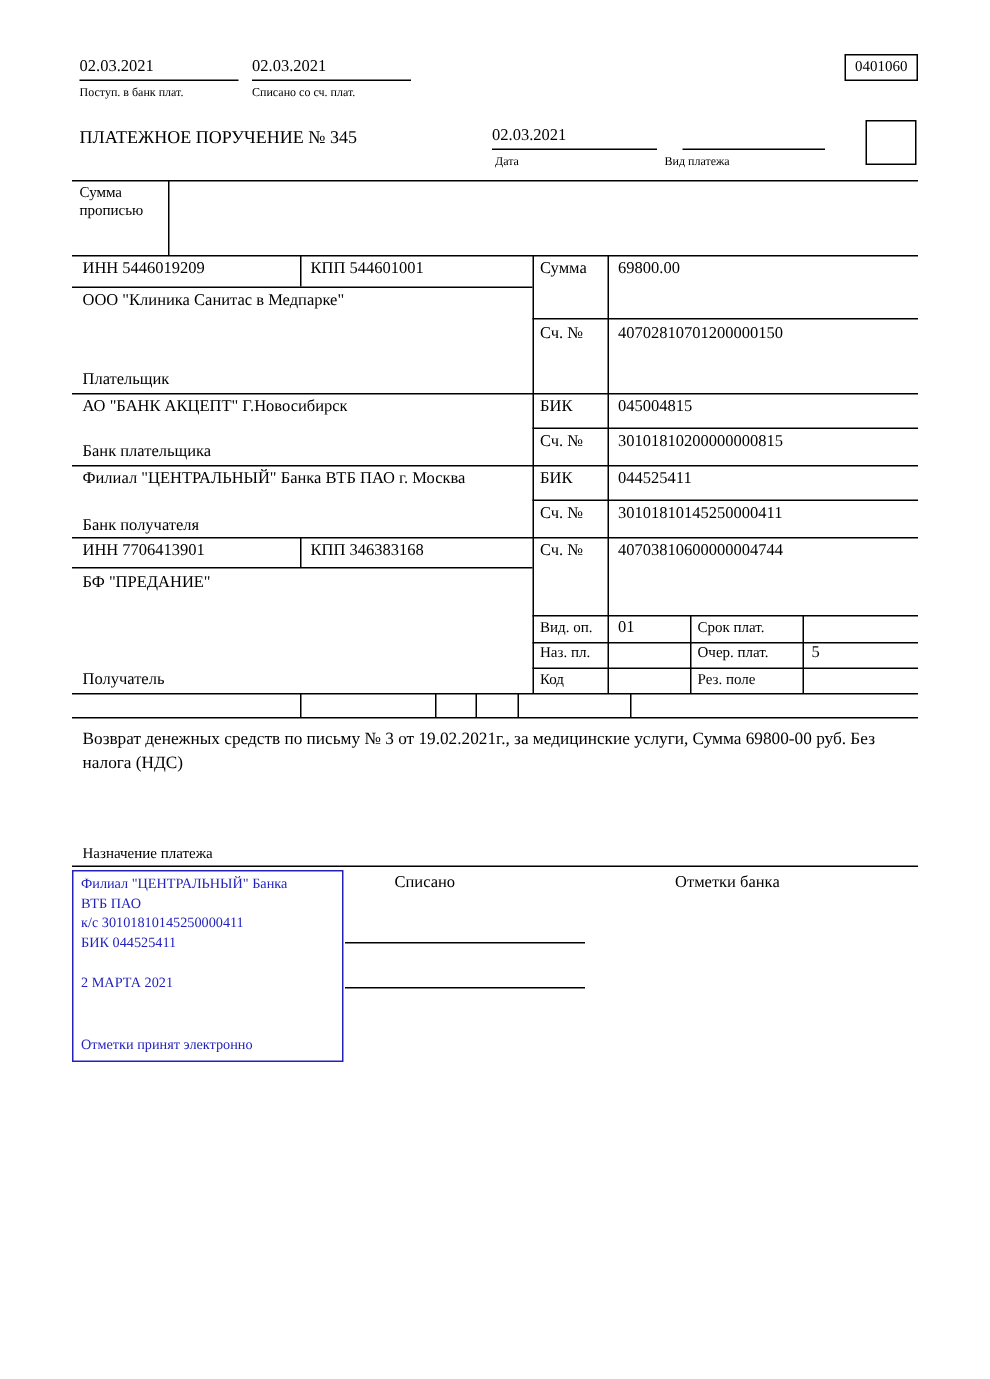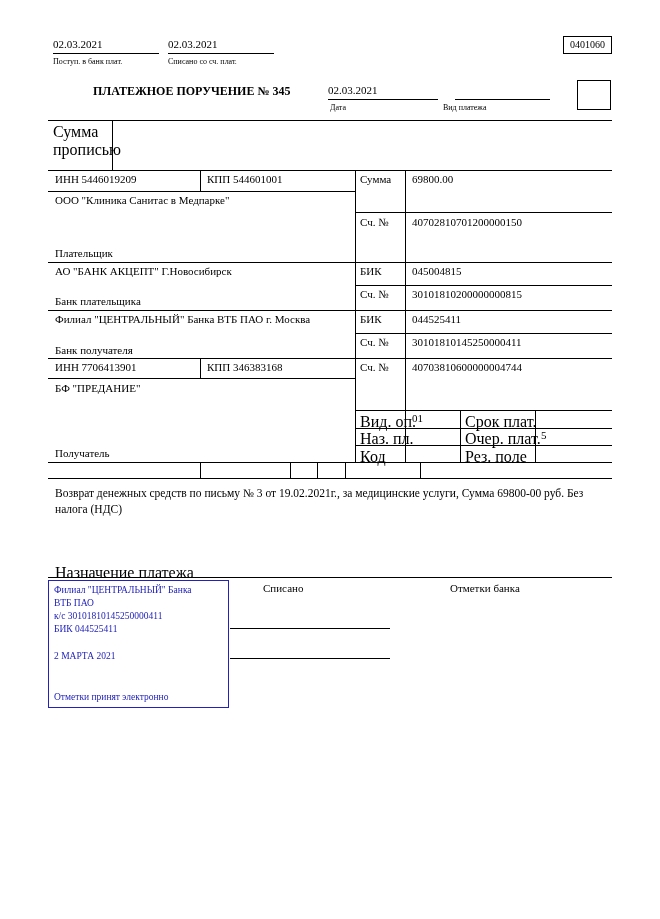--- a/index.html
+++ b/index.html
@@ -9,22 +9,22 @@
     width: 660px;
     height: 919px;
     background: #ffffff;
     color: #000;
     font-family: "Liberation Serif", serif;
     overflow: hidden;
   }
   .txt { position: absolute; font-size: 11px; white-space: nowrap; line-height: 1.15; }
   .txt12 { font-size: 12px; }
   .small { font-size: 8px; }
-  .lbl10 { font-size: 16px; }
-  .bold { font-weight: bold; margin-left: 40px; }
+  .lbl10 { font-size: 10px; }
+  .bold { font-weight: normal; }
   .wrap { white-space: normal; }
   .underline { border-bottom: 1px solid #000; }
   .hl { position: absolute; height: 1px; background: #000; }
   .vl { position: absolute; width: 1px; background: #000; }
   .box { position: absolute; border: 1px solid #000; box-sizing: border-box; }
   .codebox-text { display: block; text-align: center; font-size: 10px; padding-top: 2px; }
   .stamp {
     position: absolute;
     border: 1px solid var(--stamp-color);
     color: var(--stamp-color);

